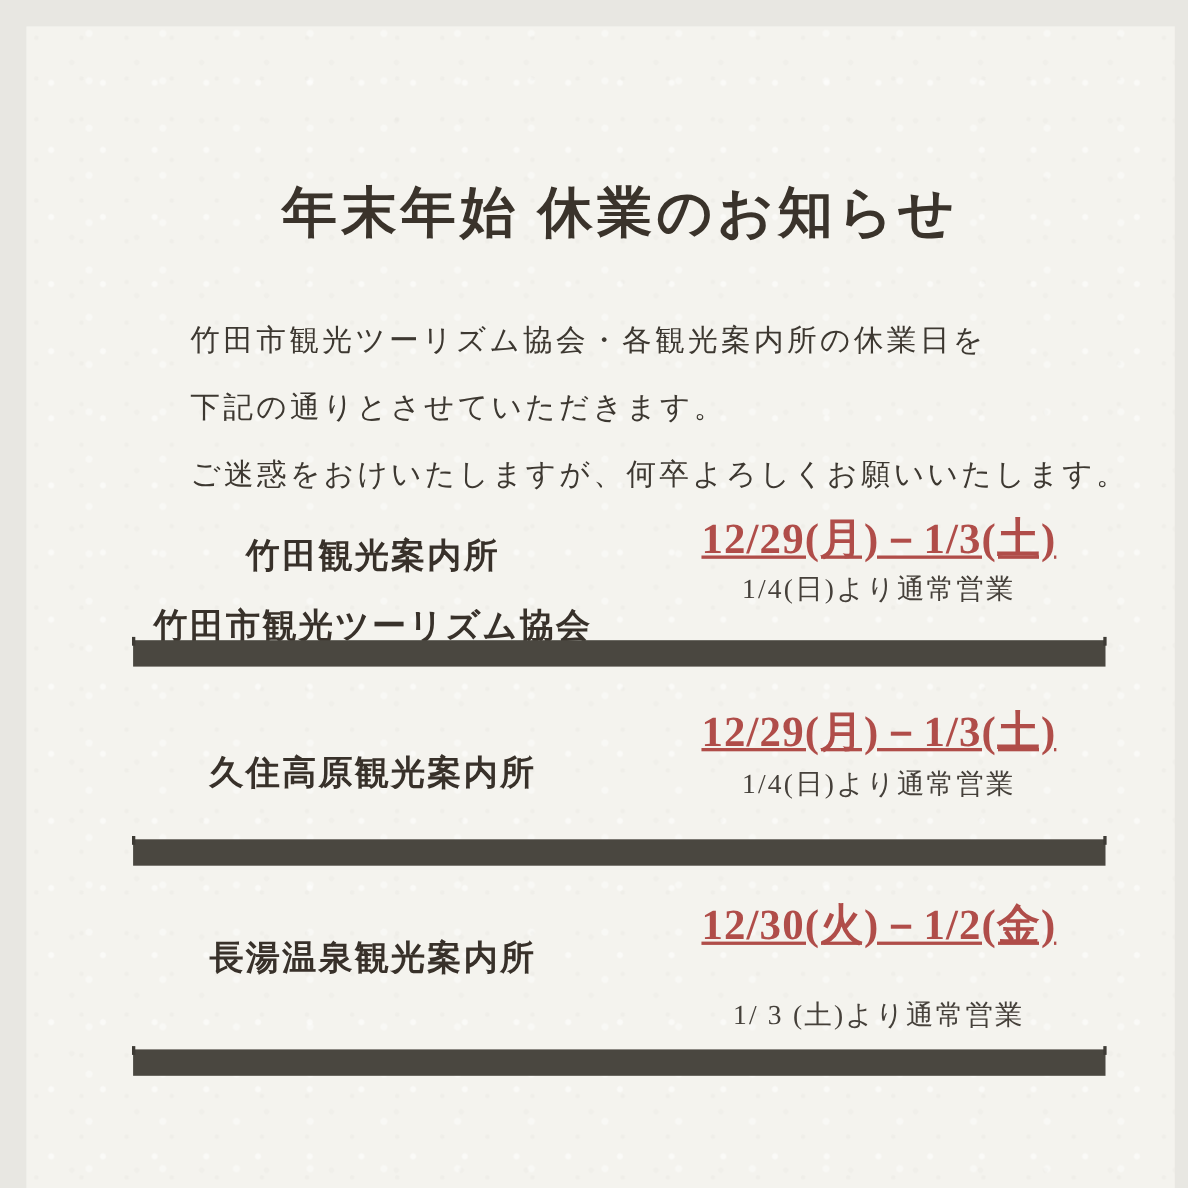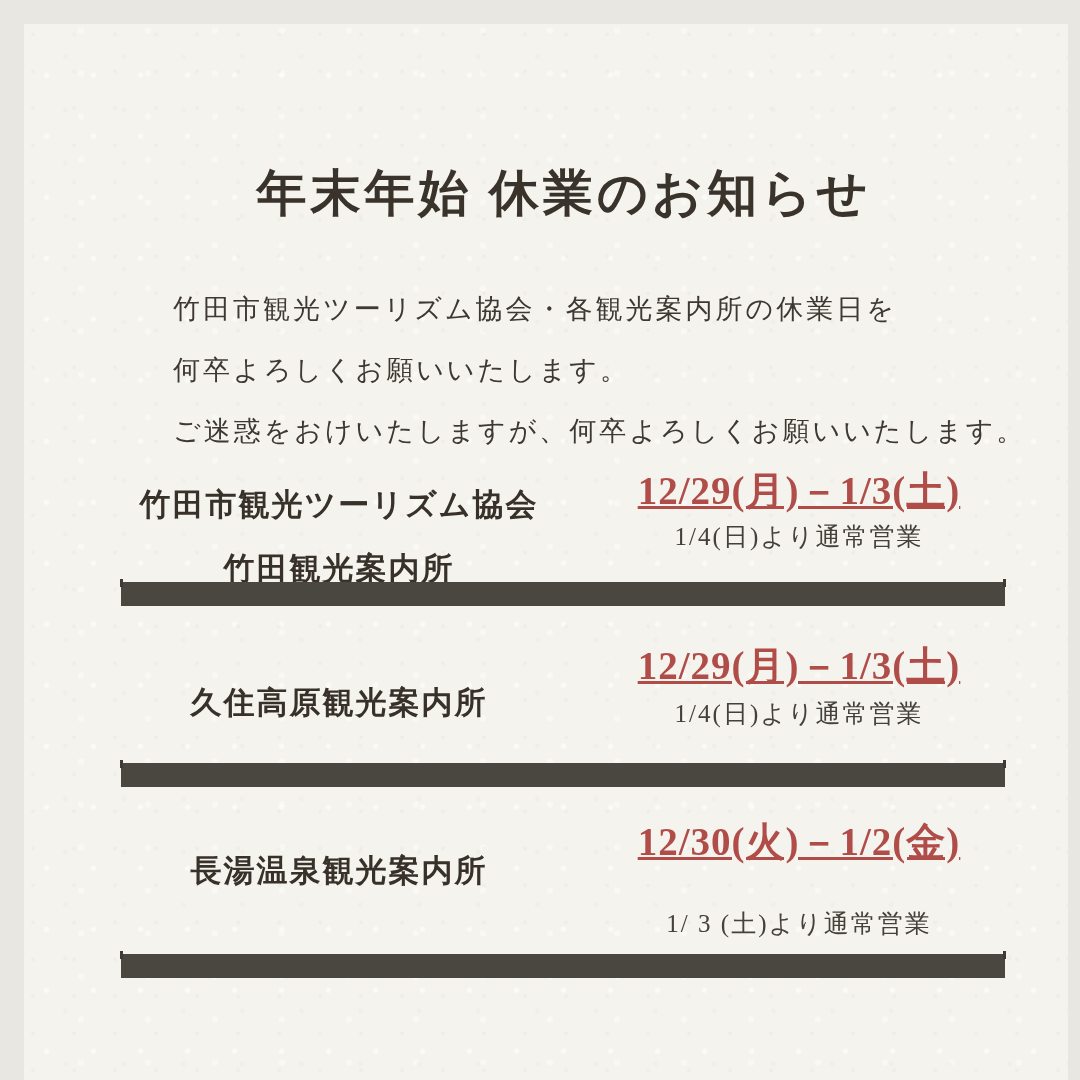--- a/index.html
+++ b/index.html
@@ -78,27 +78,27 @@
 </style>
 </head>
 <body>
 
 <div class="canvas">
 
   <h1 class="title">年末年始 休業のお知らせ</h1>
 
   <div class="intro">
     <p>竹田市観光ツーリズム協会・各観光案内所の休業日を</p>
-    <p>何卒よろしくお願いいたします。</p>
+    <p>下記の通りとさせていただきます。</p>
     <p>ご迷惑をおけいたしますが、何卒よろしくお願いいたします。</p>
   </div>
 
   <div class="office-name s1-name">
+    <div>竹田観光案内所</div>
     <div>竹田市観光ツーリズム協会</div>
-    <div>竹田観光案内所</div>
   </div>
   <div class="period s1-period">12/29(月)－1/3(土)</div>
   <div class="reopen s1-reopen">1/4(日)より通常営業</div>
   <div class="divider div-1"></div>
 
   <div class="office-name s2-name">
     <div>久住高原観光案内所</div>
   </div>
   <div class="period s2-period">12/29(月)－1/3(土)</div>
   <div class="reopen s2-reopen">1/4(日)より通常営業</div>

